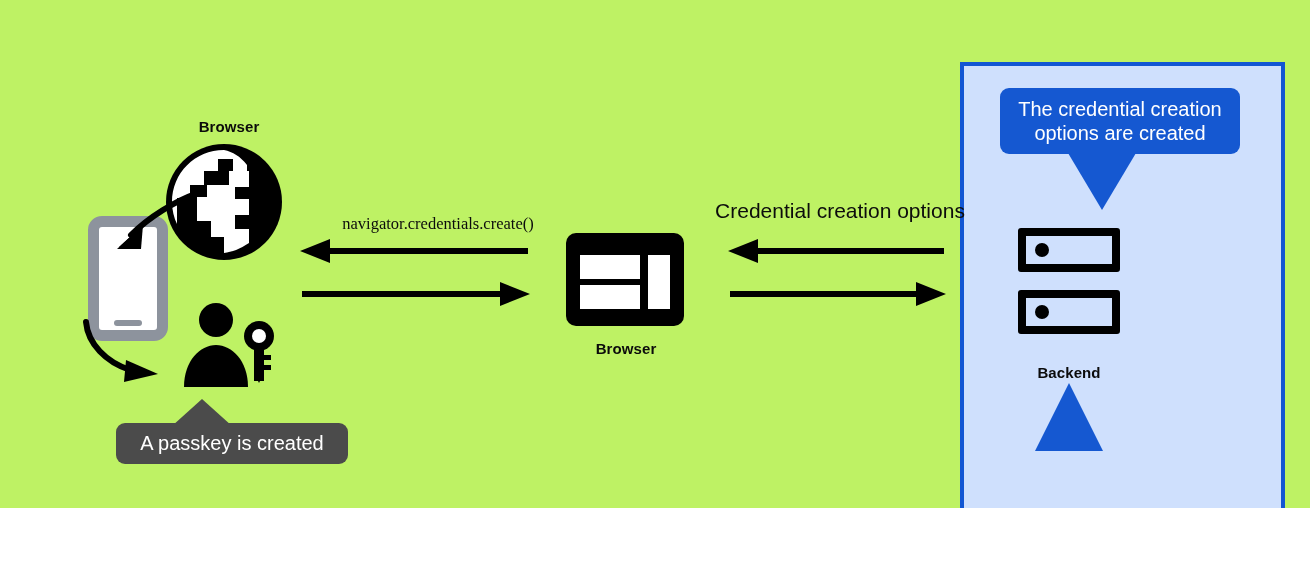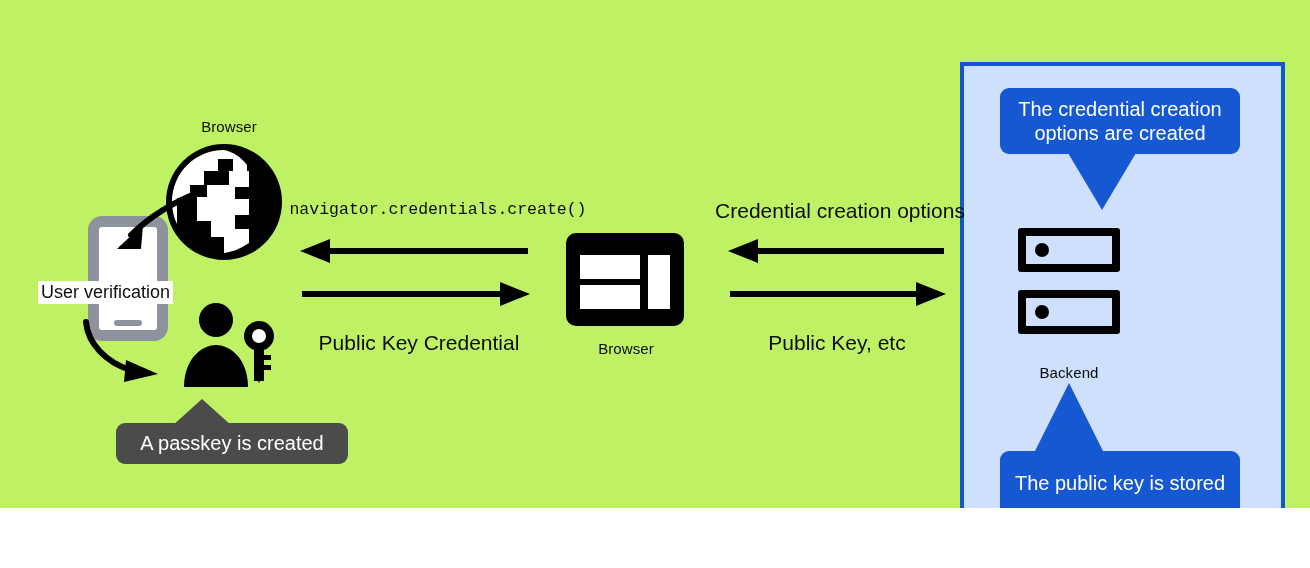--- a/index.html
+++ b/index.html
@@ -26,39 +26,40 @@
     top: 62px;
     width: 325px;
     height: 473px;
     background: #cfe0fd;
     border: 4px solid #1256d3;
     box-sizing: border-box;
   }
 
   
   .node-label {
-    font-weight: normal;
+    font-weight: bold;
     font-size: 15px;
     color: #0b0b0b;
     text-align: center;
     letter-spacing: 0.1px;
     white-space: nowrap;
   }
   .flow-label {
     font-size: 21px;
     color: #0c0c0c;
     text-align: center;
     white-space: nowrap;
   }
   .mono-label {
-    font-family: Liberation Mono, monospace;
+    font-family: Liberation Serif, serif;
     font-size: 16.5px;
     color: #0c0c0c;
     text-align: center;
     white-space: nowrap;
+    margin-top: 14px;
   }
   .plain-label {
     font-size: 18px;
     color: #101010;
     white-space: nowrap;
   }
 
   
   .callout {
     box-sizing: border-box;
@@ -96,21 +97,20 @@
       <div style="position:absolute; left:9px; top:7px; width:14px; height:14px; border-radius:50%; background:#000;"></div>
     </div>
     <div style="position:absolute; left:0; top:62px; width:102px; height:44px; border:8px solid #000; border-radius:3px; box-sizing:border-box;">
       <div style="position:absolute; left:9px; top:7px; width:14px; height:14px; border-radius:50%; background:#000;"></div>
     </div>
   </div>
 
   <div class="abs node-label" style="left:1004px; top:364px; width:130px;">Backend</div>
 
   <div class="abs pointer" style="left:1035px; top:383px; border-left:34px solid transparent; border-right:34px solid transparent; border-bottom:68px solid #1558d1;"></div>
-  <div class="abs callout callout-blue" style="left:1000px; top:451px; width:240px; height:65px;">The public key is stored</div>
 
   <div class="abs node-label" style="left:168px; top:118px; width:122px;">Browser</div>
 
   <svg class="abs" style="left:163px; top:141px;" width="122" height="122" viewBox="0 0 122 122">
     <circle cx="61" cy="61" r="58" fill="#000"></circle>
     <path fill="#fff" d="M61 9 C32 9 9 32 9 61 C9 69 11 77 14 83
       L14 57 L27 57 L27 44 L41 44 L41 30 L55 30 L55 18 L70 18
       L70 31 L84 31 L84 24 C77 15 70 11 61 9 Z"></path>
     <path fill="#fff" d="M44 56 L44 44 L66 44 L66 30 L86 30 L86 46
       L72 46 L72 58 L86 58 L86 74 L72 74 L72 88 L86 88 L86 102
@@ -120,21 +120,20 @@
   <div class="abs" style="left:88px; top:216px; width:80px; height:125px; border:11px solid #8d939d; border-radius:14px; box-sizing:border-box; background:#ffffff;">
     <div style="position:absolute; left:50%; transform:translateX(-50%); bottom:4px; width:28px; height:6px; border-radius:3px; background:#8d939d;"></div>
   </div>
 
   <svg class="abs" style="left:95px; top:185px;" width="110" height="90" viewBox="0 0 110 90">
     <path d="M103 8 C80 16 54 32 36 50" stroke="#000" stroke-width="6" fill="none" stroke-linecap="round"></path>
     <polygon points="24,62 46,42 44,62 26,62" fill="#000"></polygon>
     <polygon points="22,64 48,40 46,64" fill="#000"></polygon>
   </svg>
 
-  <div class="abs plain-label" style="left:38px; top:281px; background:#ffffff; padding:1px 3px;">User verification</div>
 
   <svg class="abs" style="left:78px; top:318px;" width="115" height="80" viewBox="0 0 115 80">
     <path d="M8 4 C10 26 28 44 52 52" stroke="#000" stroke-width="6" fill="none" stroke-linecap="round"></path>
     <polygon points="48,42 80,56 46,64" fill="#000"></polygon>
   </svg>
 
   <svg class="abs" style="left:182px; top:303px;" width="100" height="84" viewBox="0 0 100 84">
     <circle cx="34" cy="17" r="17" fill="#000"></circle>
     <path d="M2 84 C2 58 18 42 34 42 C50 42 66 58 66 84 Z" fill="#000"></path>
     <circle cx="77" cy="33" r="15" fill="#000"></circle>
@@ -160,29 +159,27 @@
   <svg class="abs" style="left:300px; top:238px;" width="228" height="26" viewBox="0 0 228 26">
     <line x1="22" y1="13" x2="228" y2="13" stroke="#000" stroke-width="6"></line>
     <polygon points="0,13 30,1 30,25" fill="#000"></polygon>
   </svg>
 
   <svg class="abs" style="left:302px; top:281px;" width="228" height="26" viewBox="0 0 228 26">
     <line x1="0" y1="13" x2="206" y2="13" stroke="#000" stroke-width="6"></line>
     <polygon points="228,13 198,1 198,25" fill="#000"></polygon>
   </svg>
 
-  <div class="abs flow-label" style="left:288px; top:331px; width:262px;">Public Key Credential</div>
 
   <div class="abs flow-label" style="left:700px; top:199px; width:280px;">Credential creation options</div>
 
   <svg class="abs" style="left:728px; top:238px;" width="216" height="26" viewBox="0 0 216 26">
     <line x1="22" y1="13" x2="216" y2="13" stroke="#000" stroke-width="6"></line>
     <polygon points="0,13 30,1 30,25" fill="#000"></polygon>
   </svg>
 
   <svg class="abs" style="left:730px; top:281px;" width="216" height="26" viewBox="0 0 216 26">
     <line x1="0" y1="13" x2="194" y2="13" stroke="#000" stroke-width="6"></line>
     <polygon points="216,13 186,1 186,25" fill="#000"></polygon>
   </svg>
 
-  <div class="abs flow-label" style="left:720px; top:331px; width:234px;">Public Key, etc</div>
 
 </div>
 
 </body></html>

